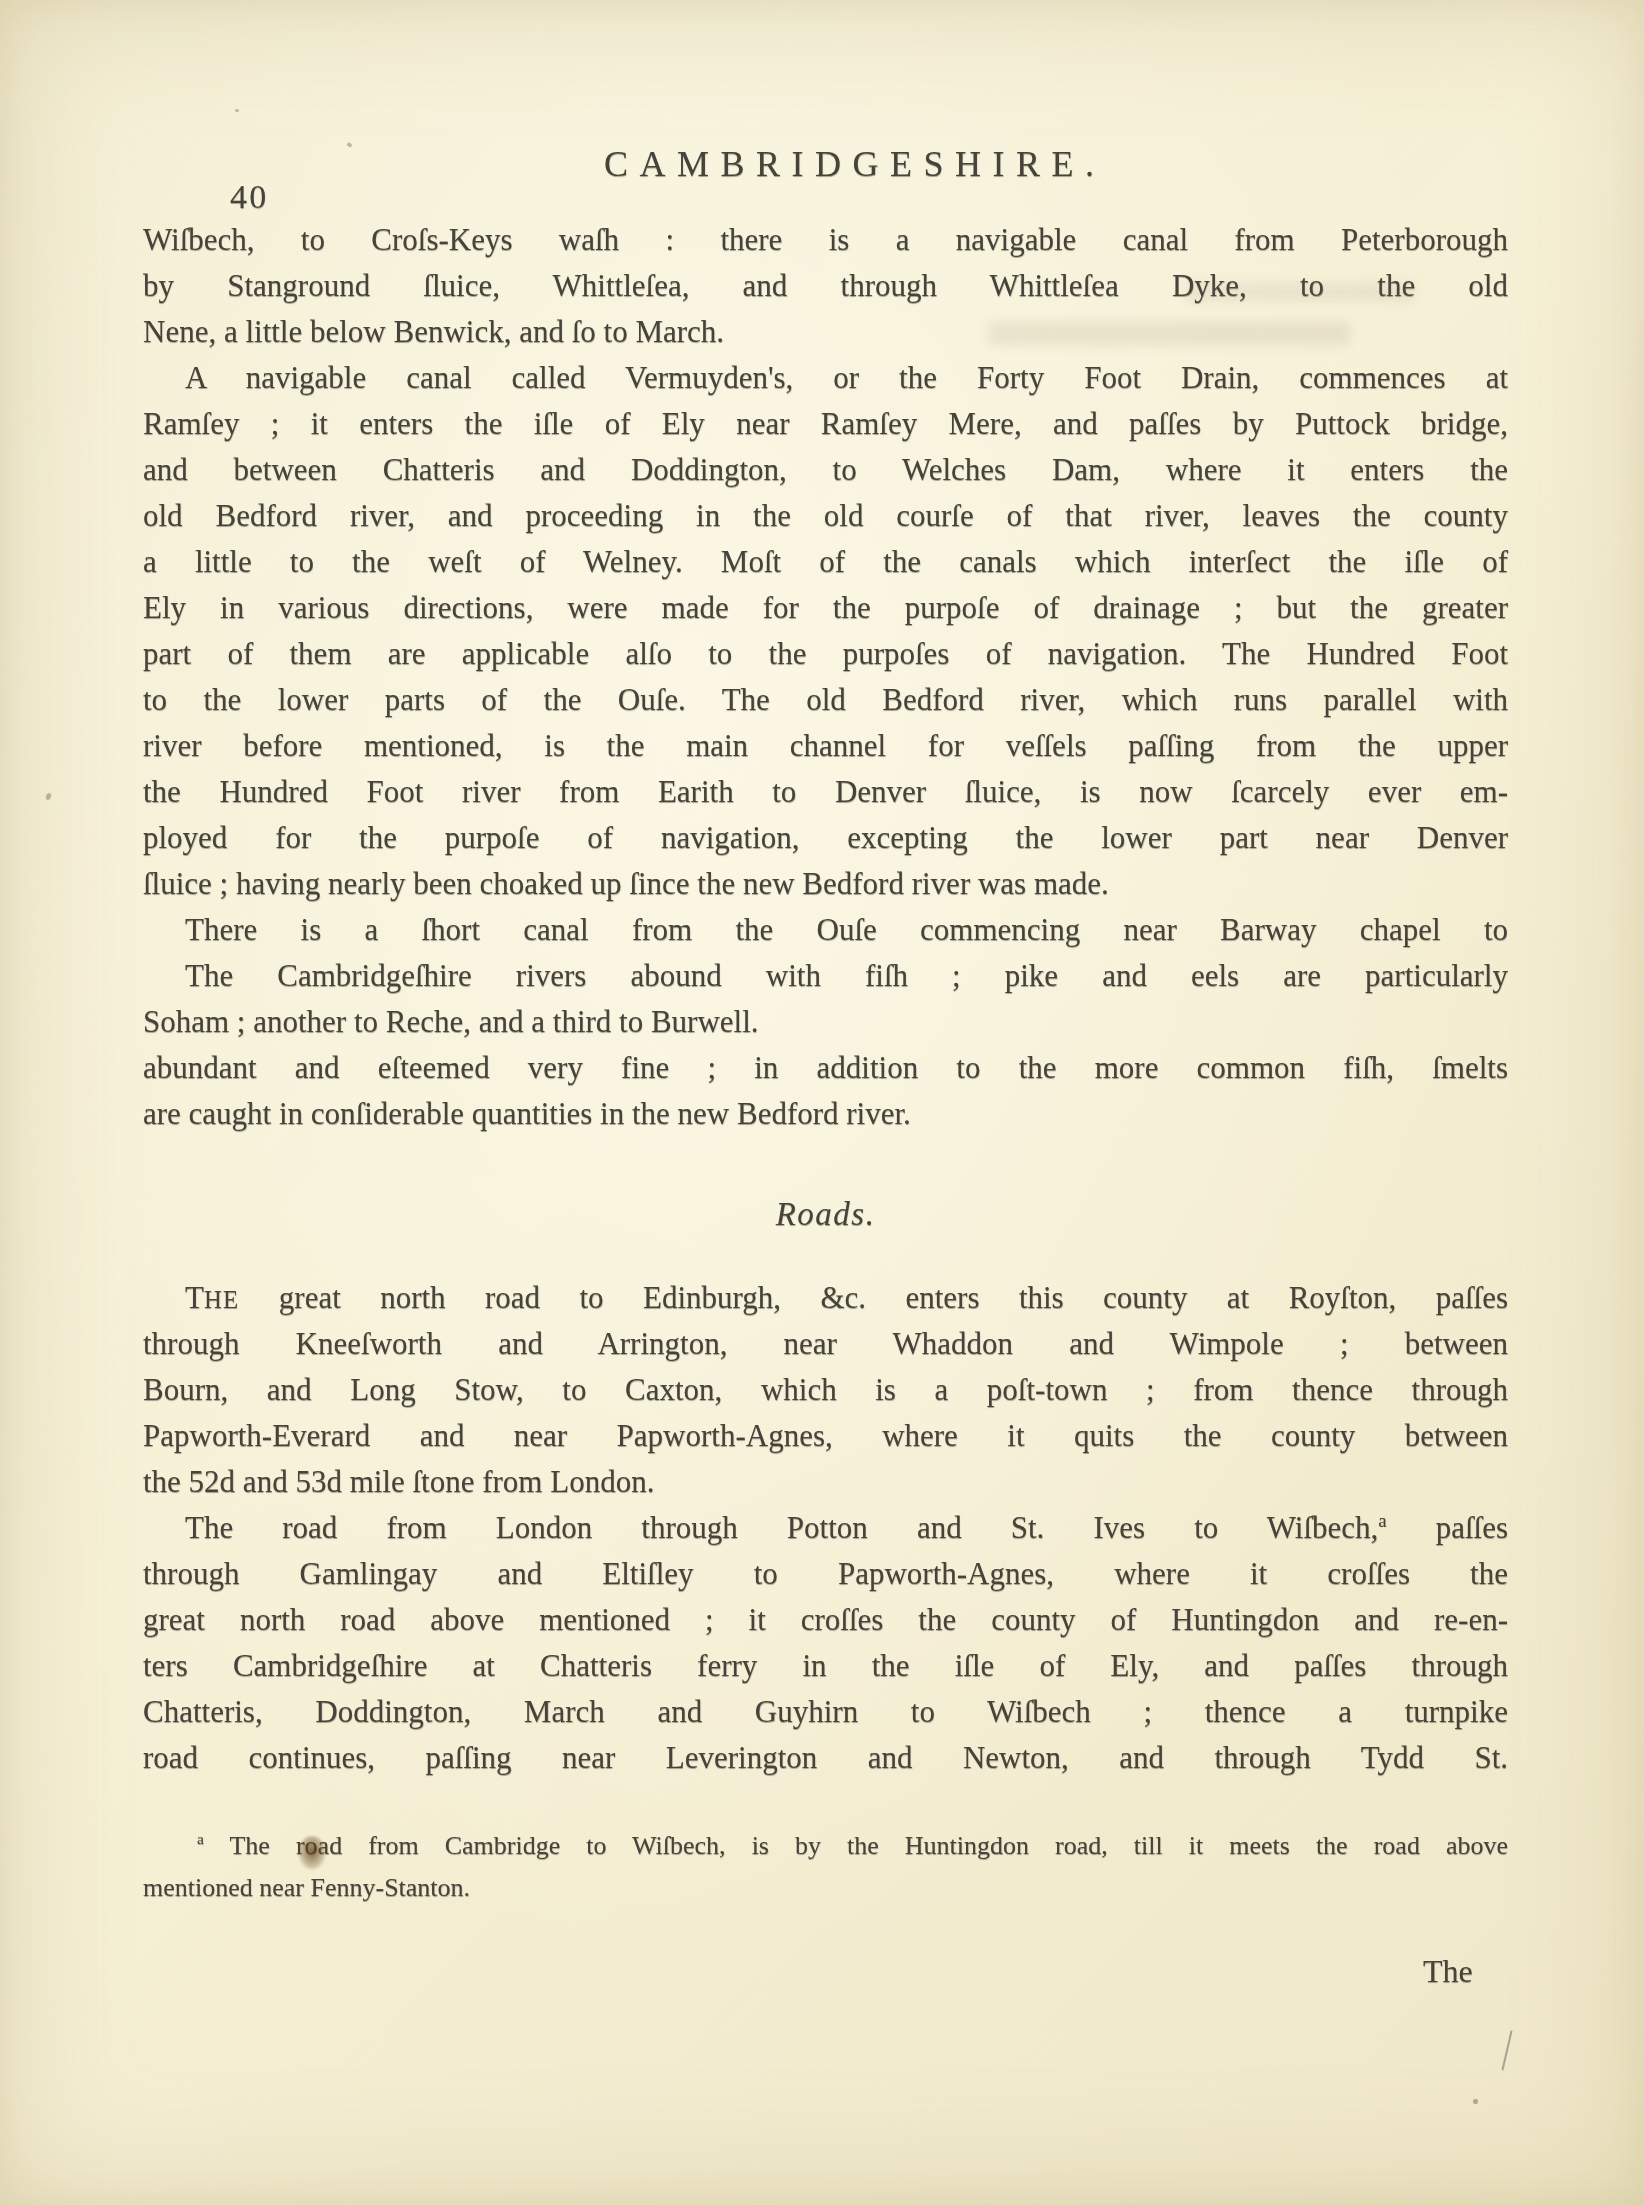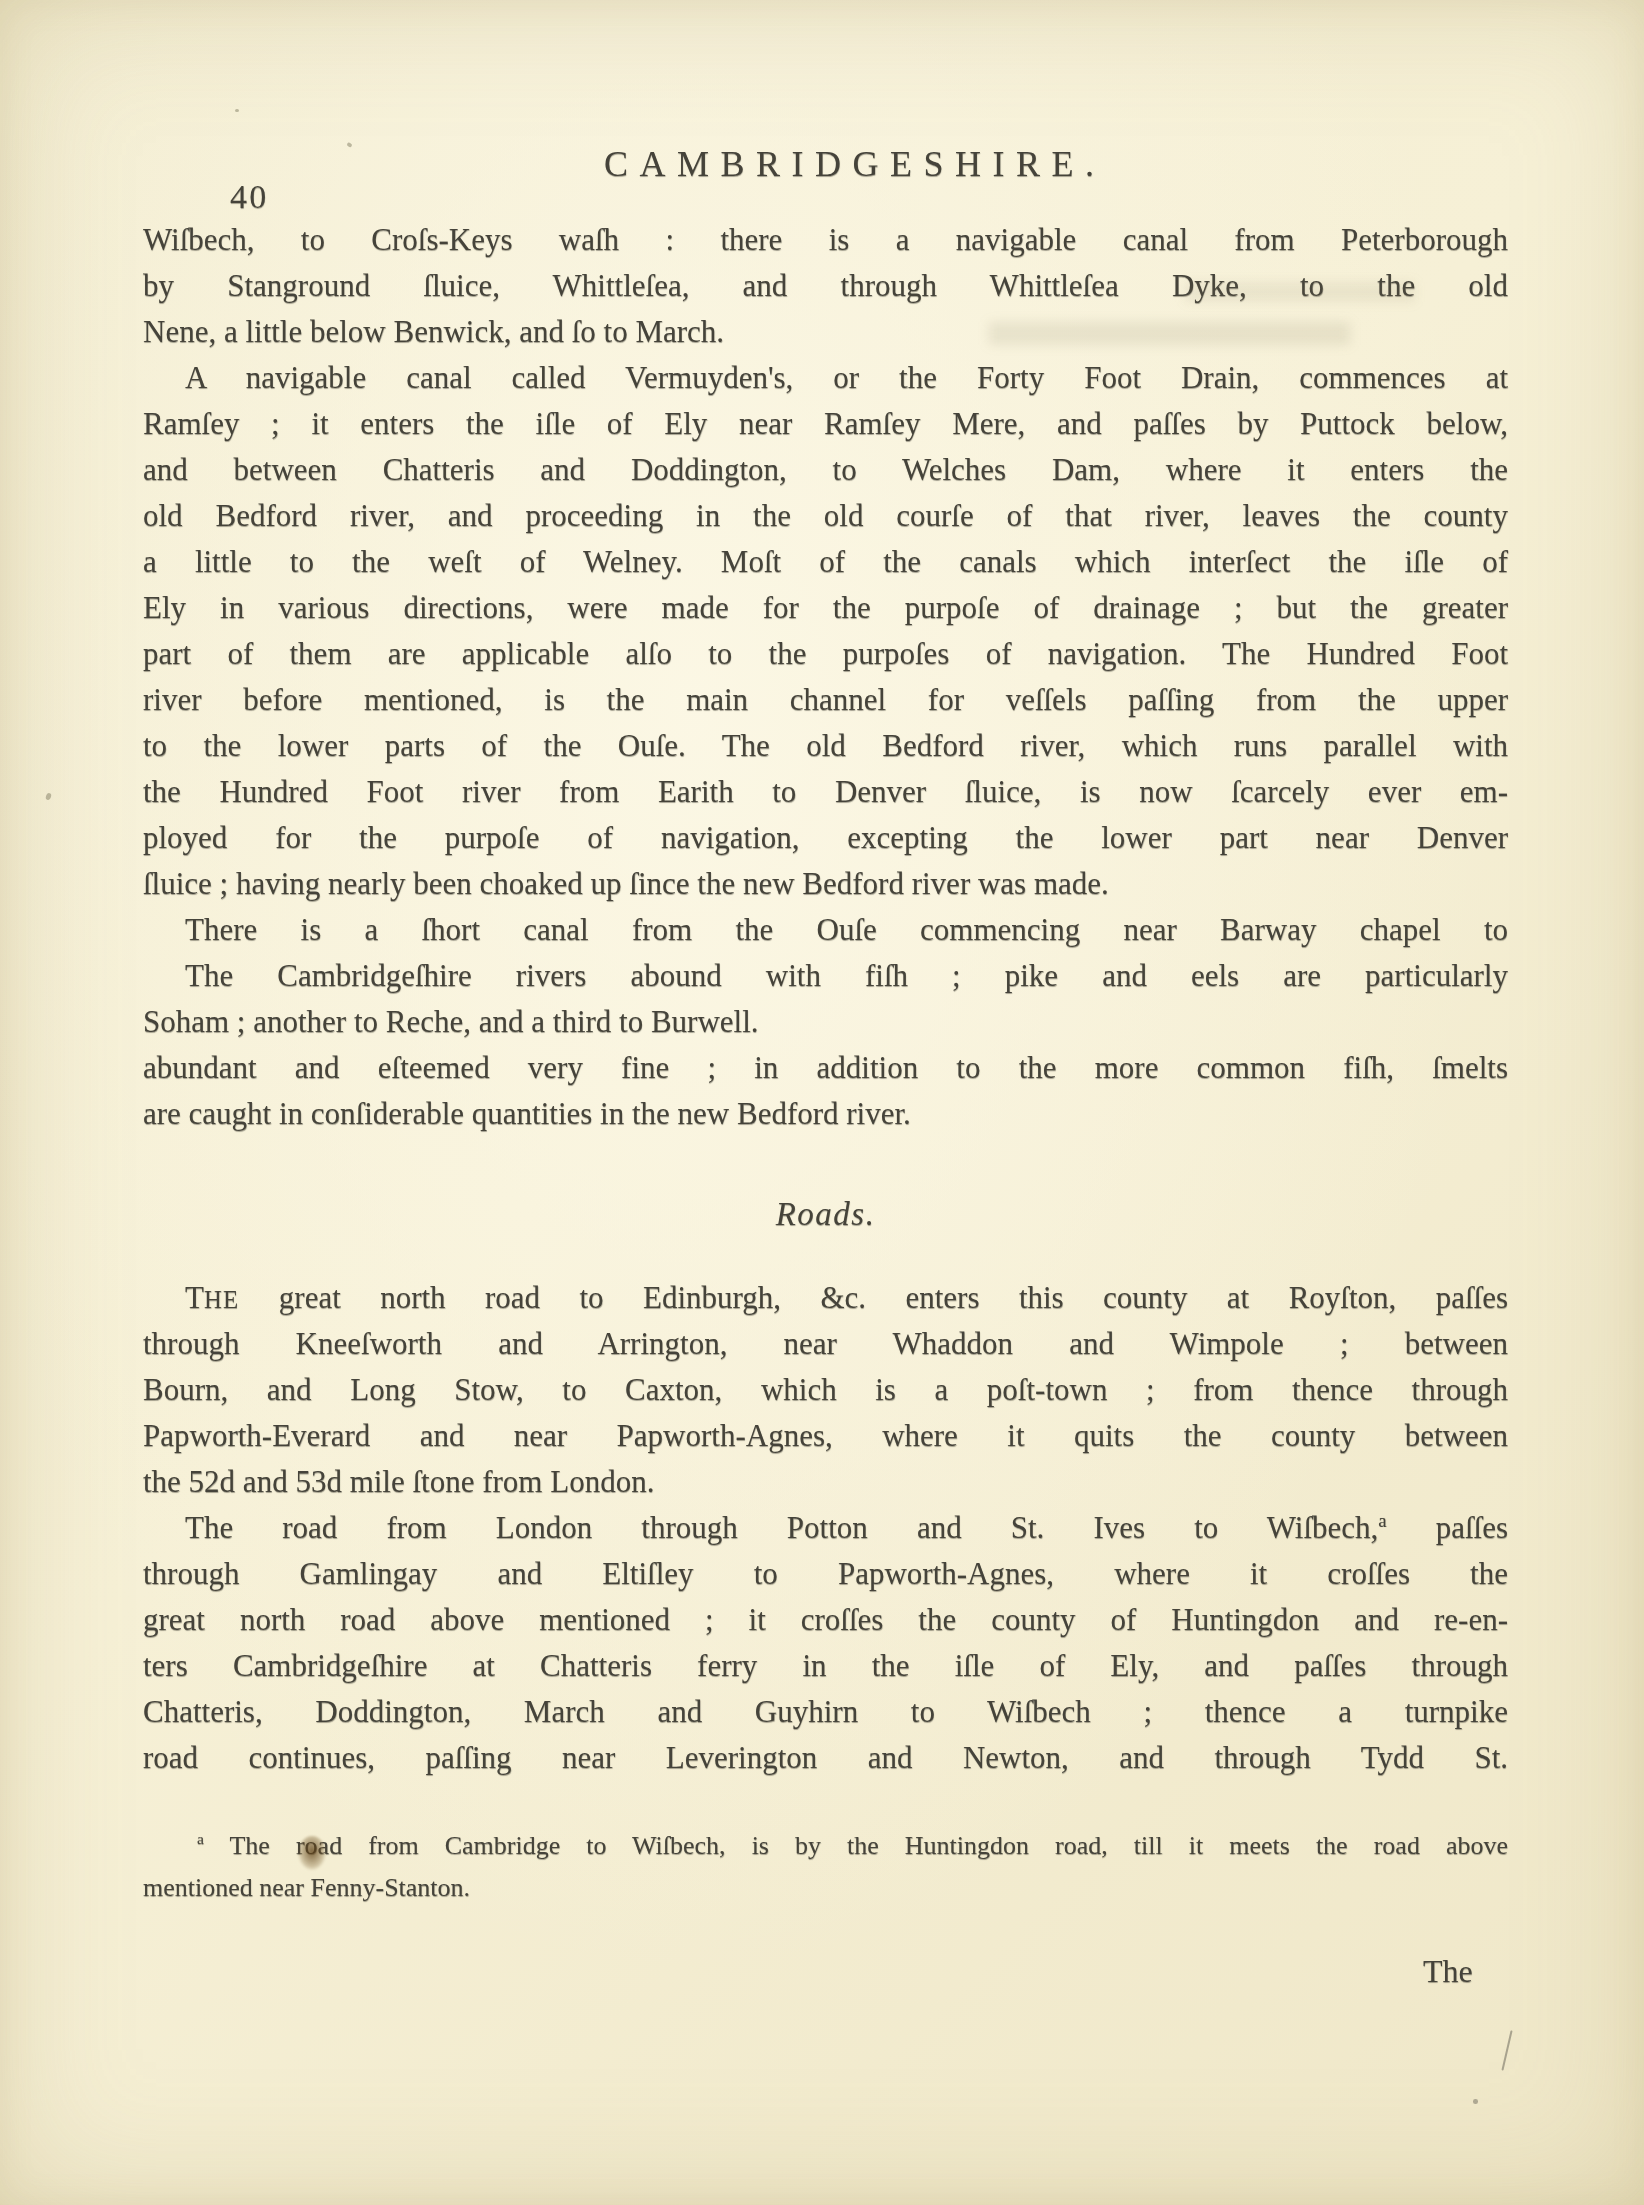--- a/index.html
+++ b/index.html
@@ -54,28 +54,28 @@
   <div class="vignette"></div>
 
   <div class="page-number">40</div>
   <div class="running-title">CAMBRIDGESHIRE.</div>
 
   <div class="body-text">
       <div class="line">Wiſbech, to Croſs-Keys waſh : there is a navigable canal from Peterborough</div>
       <div class="line">by Stanground ſluice, Whittleſea, and through Whittleſea Dyke, to the old</div>
       <div class="line last">Nene, a little below Benwick, and ſo to March.</div>
       <div class="line first-indent">A navigable canal called Vermuyden's, or the Forty Foot Drain, commences at</div>
-      <div class="line">Ramſey ; it enters the iſle of Ely near Ramſey Mere, and paſſes by Puttock below,</div>
+      <div class="line">Ramſey ; it enters the iſle of Ely near Ramſey Mere, and paſſes by Puttock bridge,</div>
       <div class="line">and between Chatteris and Doddington, to Welches Dam, where it enters the</div>
       <div class="line">old Bedford river, and proceeding in the old courſe of that river, leaves the county</div>
       <div class="line">a little to the weſt of Welney.  Moſt of the canals which interſect the iſle of</div>
       <div class="line">Ely in various directions, were made for the purpoſe of drainage ; but the greater</div>
       <div class="line">part of them are applicable alſo to the purpoſes of navigation.  The Hundred Foot</div>
+      <div class="line">to the lower parts of the Ouſe.  The old Bedford river, which runs parallel with</div>
       <div class="line">river before mentioned, is the main channel for veſſels paſſing from the upper</div>
-      <div class="line">to the lower parts of the Ouſe.  The old Bedford river, which runs parallel with</div>
       <div class="line">the Hundred Foot river from Earith to Denver ſluice, is now ſcarcely ever em-</div>
       <div class="line">ployed for the purpoſe of navigation, excepting the lower part near Denver</div>
       <div class="line last">ſluice ; having nearly been choaked up ſince the new Bedford river was made.</div>
       <div class="line first-indent">There is a ſhort canal from the Ouſe commencing near Barway chapel to</div>
       <div class="line first-indent">The Cambridgeſhire rivers abound with fiſh ; pike and eels are particularly</div>
       <div class="line last">Soham ; another to Reche, and a third to Burwell.</div>
       <div class="line">abundant and eſteemed very fine ; in addition to the more common fiſh, ſmelts</div>
       <div class="line last">are caught in conſiderable quantities in the new Bedford river.</div>
       <div class="section-heading">Roads.</div>
       <div class="line first-indent">T<span class="sc">HE</span> great north road to Edinburgh, &amp;c. enters this county at Royſton, paſſes</div>

